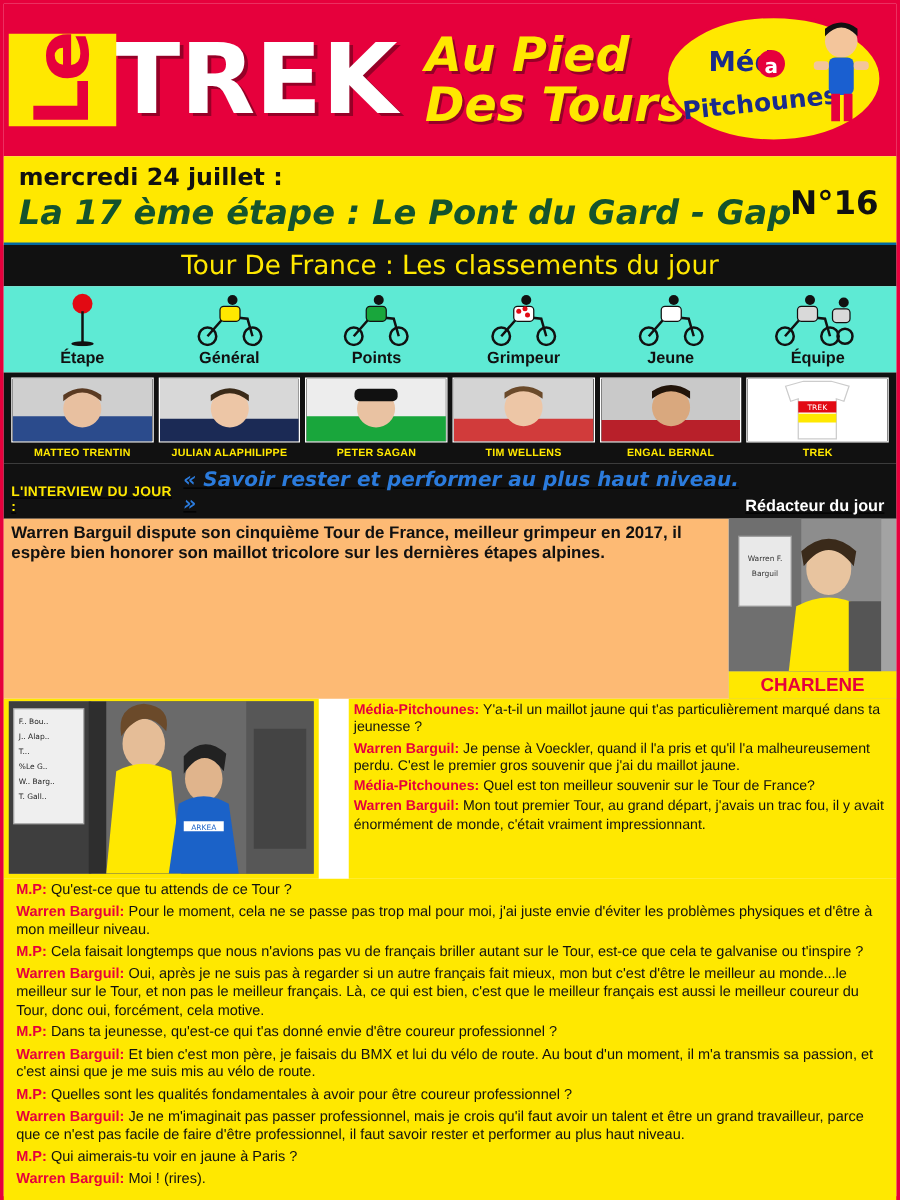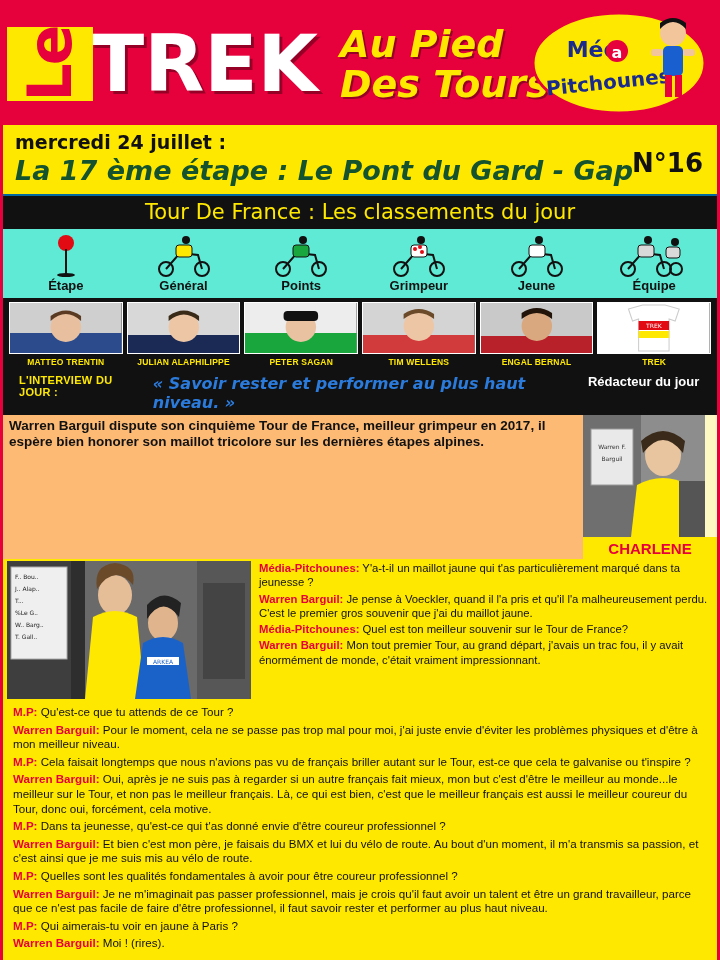--- a/index.html
+++ b/index.html
@@ -77,43 +77,43 @@
     background:#111; display:flex; padding: 4px 4px 2px 4px;
   }
   .rider-col { flex:1; text-align:center; padding: 0 2px; }
   .portrait {
     width: 100%; height: 52px; border: 1px solid #fff; position: relative; overflow:hidden;
   }
   .rider-name { color:#ffe800; font-size: 8.5px; font-weight: bold; padding: 3px 0 2px 0; letter-spacing:.2px;}
 
   
   .interview-head {
-    background:#111; display:flex; align-items:flex-start; padding: 3px 16px;
+    background:#111; display:flex; align-items:flex-end; padding: 3px 6px; text-decoration: underline;
   }
   .interview-label { color:#ffe800; font-size: 11px; font-weight: bold; letter-spacing:.3px;}
   .interview-quote {
     color:#2b7bdc; font-size: 16px; font-weight: bold; font-style: italic; margin-left: 6px;
     font-family:"DejaVu Sans", sans-serif;
   }
   .redac-label {
     margin-left:auto; color:#fff; font-size: 13px; font-weight:bold; width:122px; text-align:center;
   }
   .intro-row { display:flex; }
   .intro-text {
     background:#fdba74; color:#111; font-size: 13.5px; font-weight:bold;
     padding: 3px 6px 4px 6px; flex:1; line-height: 16px;
   }
-  .redac-box { width:134px; background:#fef9c3; }
+  .redac-box { width:134px; background:#a3a3a3; }
 
   .body-row { display:flex; }
   .photo-col { width: 252px; background:#ffe800; padding: 2px 4px 4px 4px; }
   .photo {
     width: 100%; height: 138px; position: relative; overflow:hidden; background:#5a5a5a;
   }
-  .qa-col { flex:1; background:#ffe800; padding: 2px 8px 4px 4px; }
+  .qa-col { flex:1; background:#ffe800; padding: 2px 8px 4px 4px; margin-left: 24px; }
   .qa-p { font-size: 11.3px; line-height: 14.3px; margin-bottom: 2px; color:#111; }
   .q-mp { color:#e6003c; font-weight:bold; }
   .q-wb { color:#e6003c; font-weight:bold; }
   .redac-photo { width: 122px; height: 122px; position:relative; overflow:hidden; background:#8a8a8a;}
   .redac-name { background:#ffe800; color:#e6003c; font-weight:bold; font-size: 15px; text-align:center; padding: 3px 0 2px 0;}
 
   
   .qa-full { background:#ffe800; padding: 2px 10px 6px 10px; }
   .qa-full .qa-p { font-size: 11.6px; line-height: 14.6px; margin-bottom: 3px; }
 

